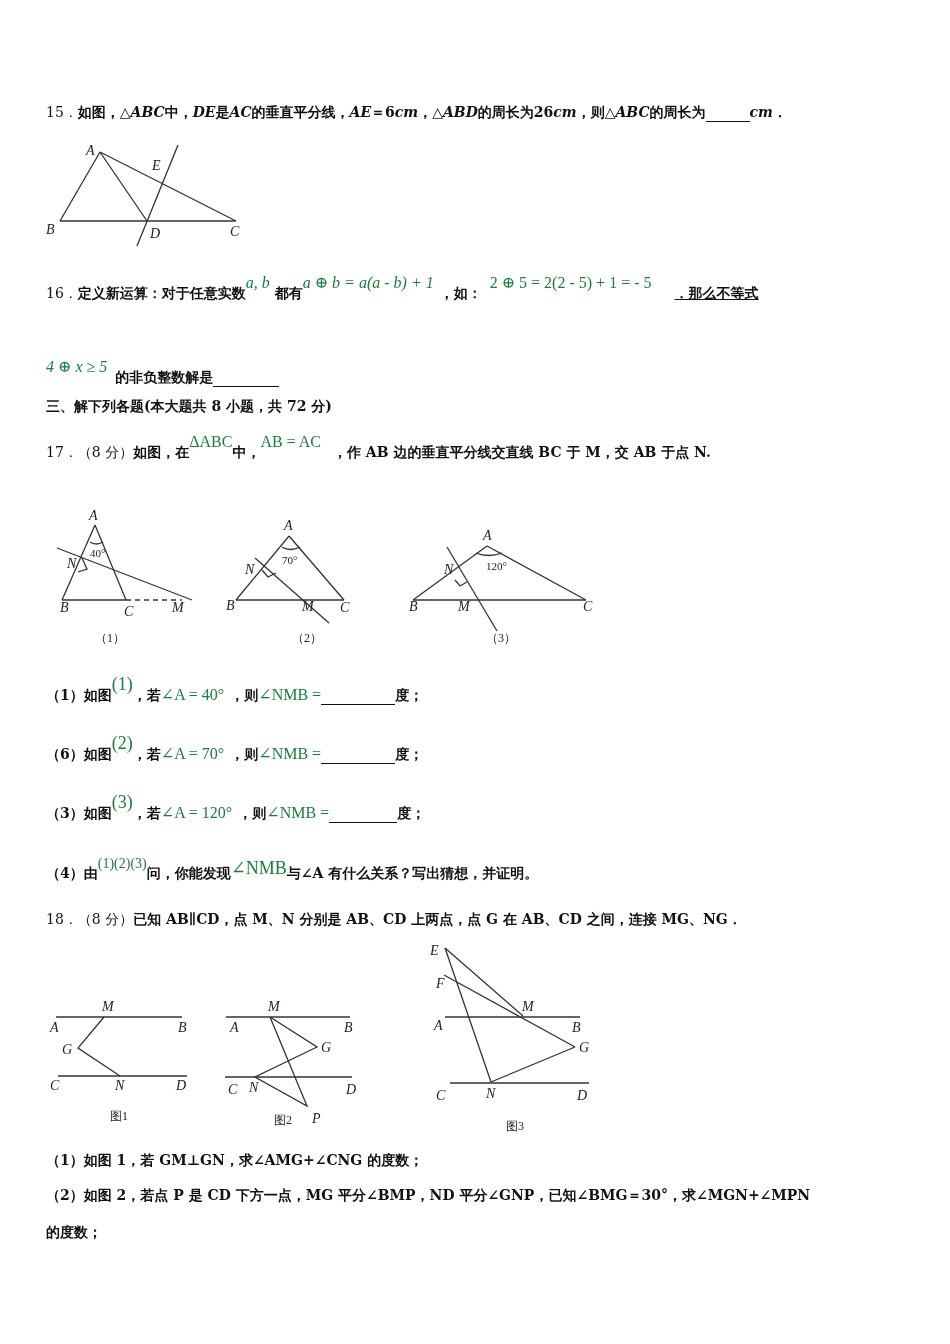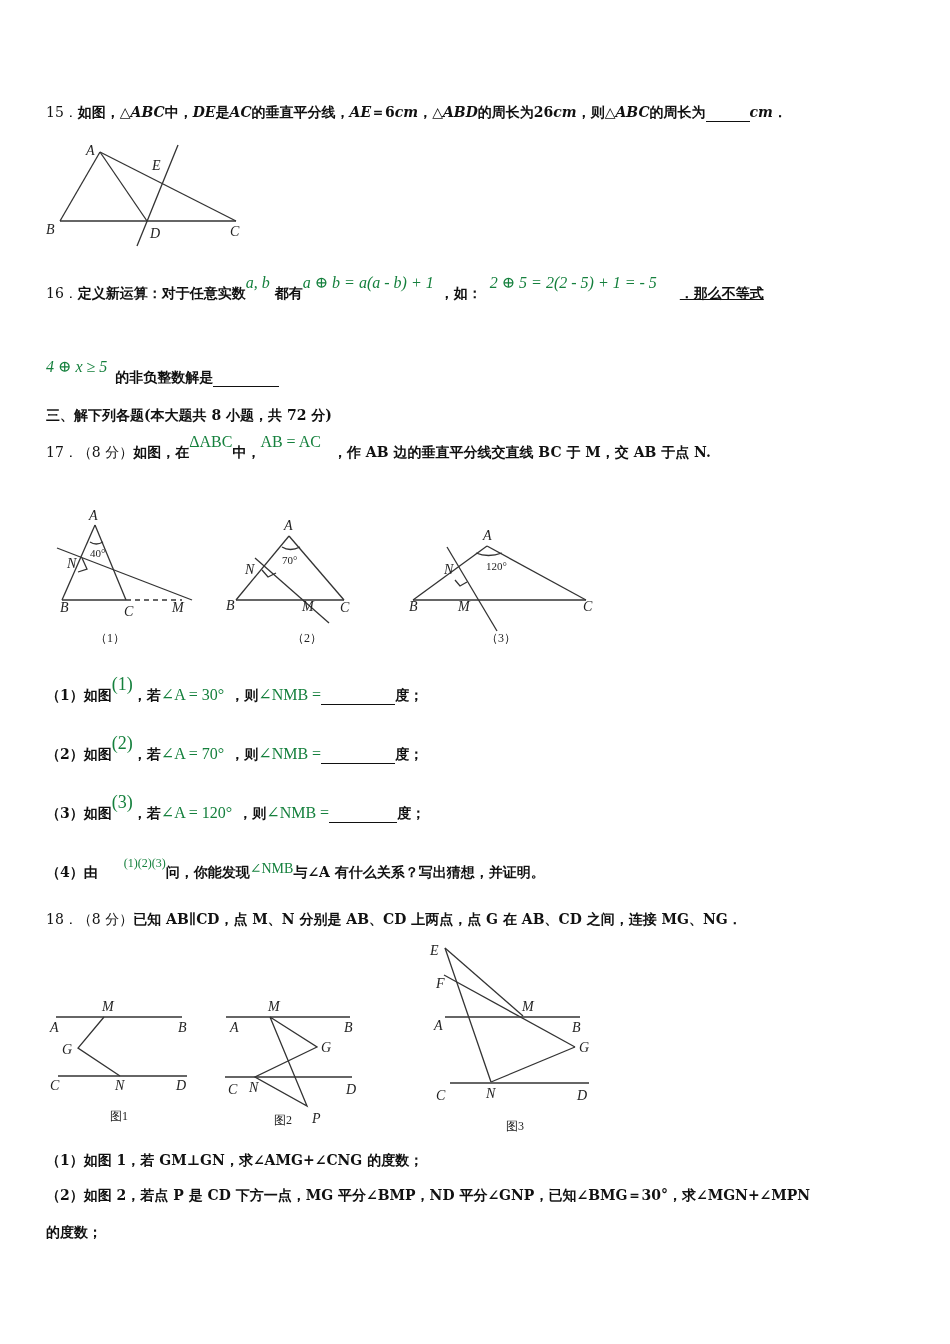--- a/index.html
+++ b/index.html
@@ -30,27 +30,27 @@
   <line x1="60" y1="16" x2="107" y2="85"></line>
   <line x1="97" y1="110" x2="138" y2="9"></line>
   <text x="46" y="19">A</text>
   <text x="6" y="98">B</text>
   <text x="190" y="100">C</text>
   <text x="110" y="102">D</text>
   <text x="112" y="34">E</text>
 </svg>
 
 <div class="line" style="top:283px;">
-  <span class="qnum">16．</span><span>定义新运算：对于任意实数</span><span class="math math-up it">a, b</span> <span>都有</span><span class="math math-up it">a ⊕ b = a(a - b) + 1</span><span style="margin-left:6px;">，如：</span><span class="math math-up" style="margin-left:8px;font-style:italic;">2 ⊕ 5 = 2(2 - 5) + 1 = - 5</span><span style="margin-left:23px;text-decoration:underline;">．那么不等式</span>
+  <span class="qnum">16．</span><span>定义新运算：对于任意实数</span><span class="math math-up it">a, b</span> <span>都有</span><span class="math math-up it">a ⊕ b = a(a - b) + 1</span><span style="margin-left:6px;">，如：</span><span class="math math-up" style="margin-left:8px;">2 ⊕ 5 = 2(2 - 5) + 1 = - 5</span><span style="margin-left:23px;text-decoration:underline;">．那么不等式</span>
 </div>
 <div class="line" style="top:367px;">
   <span class="math math-up it">4 ⊕ x ≥ 5</span><span style="margin-left:8px;">的非负整数解是</span><span class="blank" style="width:66px;"></span>
 </div>
 
-<div class="line" style="top:405px;">三、解下列各题(本大题共 8 小题，共 72 分)</div>
+<div class="line" style="top:396px;">三、解下列各题(本大题共 8 小题，共 72 分)</div>
 
 <div class="line" style="top:442px;">
   <span class="qnum">17．</span><span class="qnum">（8 分）</span><span>如图，在</span><span class="math math-up">ΔABC</span><span>中，</span><span class="math math-up" style="margin-right:12px;">AB = AC</span><span>，作 AB 边的垂直平分线交直线 BC 于 M，交 AB 于点 N.</span>
 </div>
 
 <svg class="abs" style="left:40px;top:500px;" width="560" height="150" viewBox="0 0 560 150">
 
   <g>
     <line x1="55" y1="25" x2="22" y2="100"></line>
     <line x1="55" y1="25" x2="86" y2="100"></line>
@@ -95,30 +95,30 @@
     <text x="369" y="111">B</text>
     <text x="418" y="111">M</text>
     <text x="543" y="111">C</text>
     <text x="404" y="74">N</text>
     <text x="446" y="70" style="font-style:normal;font-size:11px;">120°</text>
     <text class="cap" x="446" y="142">（3）</text>
   </g>
 </svg>
 
 <div class="line" style="top:684px;">
-  <span>（1）如图</span><span class="math math-up" style="font-size:18px;">(1)</span><span>，若</span><span class="math">∠A = 30°</span><span style="margin-left:6px;">，则</span><span class="math">∠NMB =</span><span class="blank" style="width:74px;"></span><span>度；</span>
+  <span>（1）如图</span><span class="math math-up" style="font-size:18px;">(1)</span><span>，若</span><span class="math">∠A = 40°</span><span style="margin-left:6px;">，则</span><span class="math">∠NMB =</span><span class="blank" style="width:74px;"></span><span>度；</span>
 </div>
 <div class="line" style="top:743px;">
-  <span>（2）如图</span><span class="math math-up" style="font-size:18px;">(2)</span><span>，若</span><span class="math">∠A = 70°</span><span style="margin-left:6px;">，则</span><span class="math">∠NMB =</span><span class="blank" style="width:74px;"></span><span>度；</span>
+  <span>（6）如图</span><span class="math math-up" style="font-size:18px;">(2)</span><span>，若</span><span class="math">∠A = 70°</span><span style="margin-left:6px;">，则</span><span class="math">∠NMB =</span><span class="blank" style="width:74px;"></span><span>度；</span>
 </div>
 <div class="line" style="top:802px;">
   <span>（3）如图</span><span class="math math-up" style="font-size:18px;">(3)</span><span>，若</span><span class="math">∠A = 120°</span><span style="margin-left:6px;">，则</span><span class="math">∠NMB =</span><span class="blank" style="width:68px;"></span><span>度；</span>
 </div>
 <div class="line" style="top:862px;">
-  <span>（4）由</span><span class="math math-up" style="font-size:12px;margin-left:26px;">(1)(2)(3)</span><span>问，你能发现</span><span class="math math-up" style="font-size:14px;top:-4px;">∠NMB</span><span>与∠A 有什么关系？写出猜想，并证明。</span>
+  <span>（4）由</span><span class="math math-up" style="font-size:14px;">(1)(2)(3)</span><span>问，你能发现</span><span class="math math-up" style="font-size:18px;top:-4px;">∠NMB</span><span>与∠A 有什么关系？写出猜想，并证明。</span>
 </div>
 
 <div class="line" style="top:909px;">
   <span class="qnum">18．</span><span class="qnum">（8 分）</span><span>已知 AB∥CD，点 M、N 分别是 AB、CD 上两点，点 G 在 AB、CD 之间，连接 MG、NG．</span>
 </div>
 
 <svg class="abs" style="left:40px;top:940px;" width="550" height="195" viewBox="0 0 550 195">
 
   <g>
     <line x1="16" y1="77" x2="142" y2="77" style="stroke:#666;stroke-width:2"></line>

